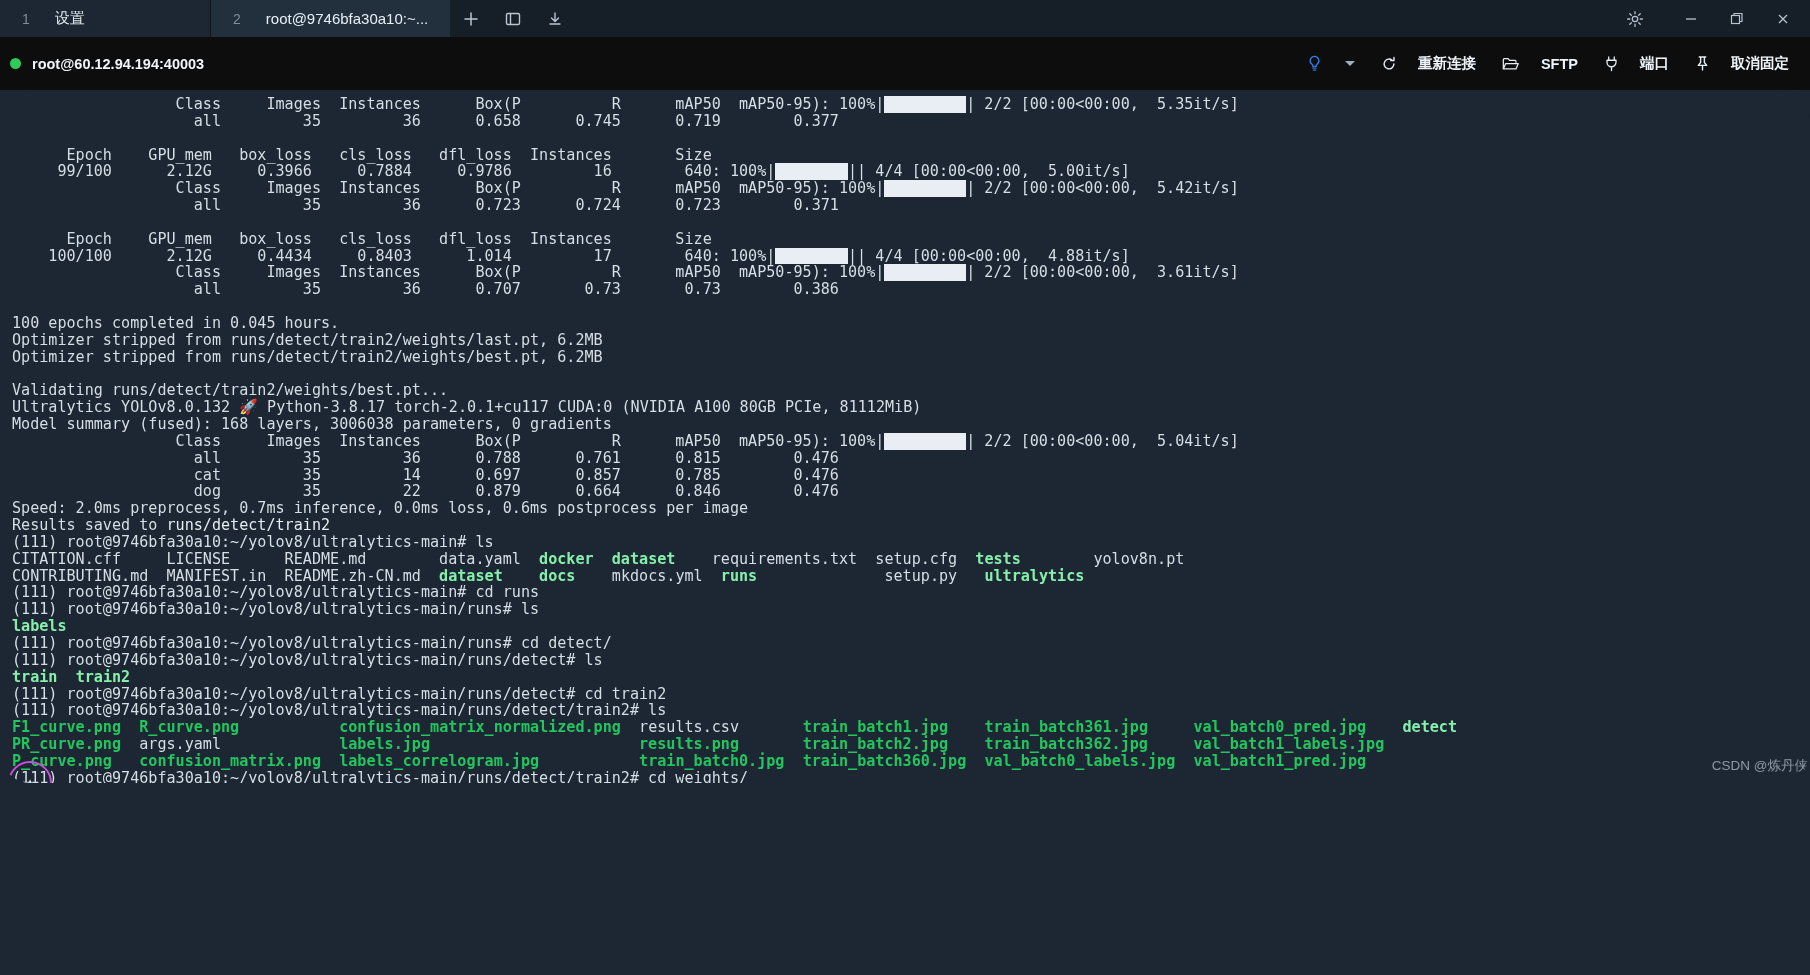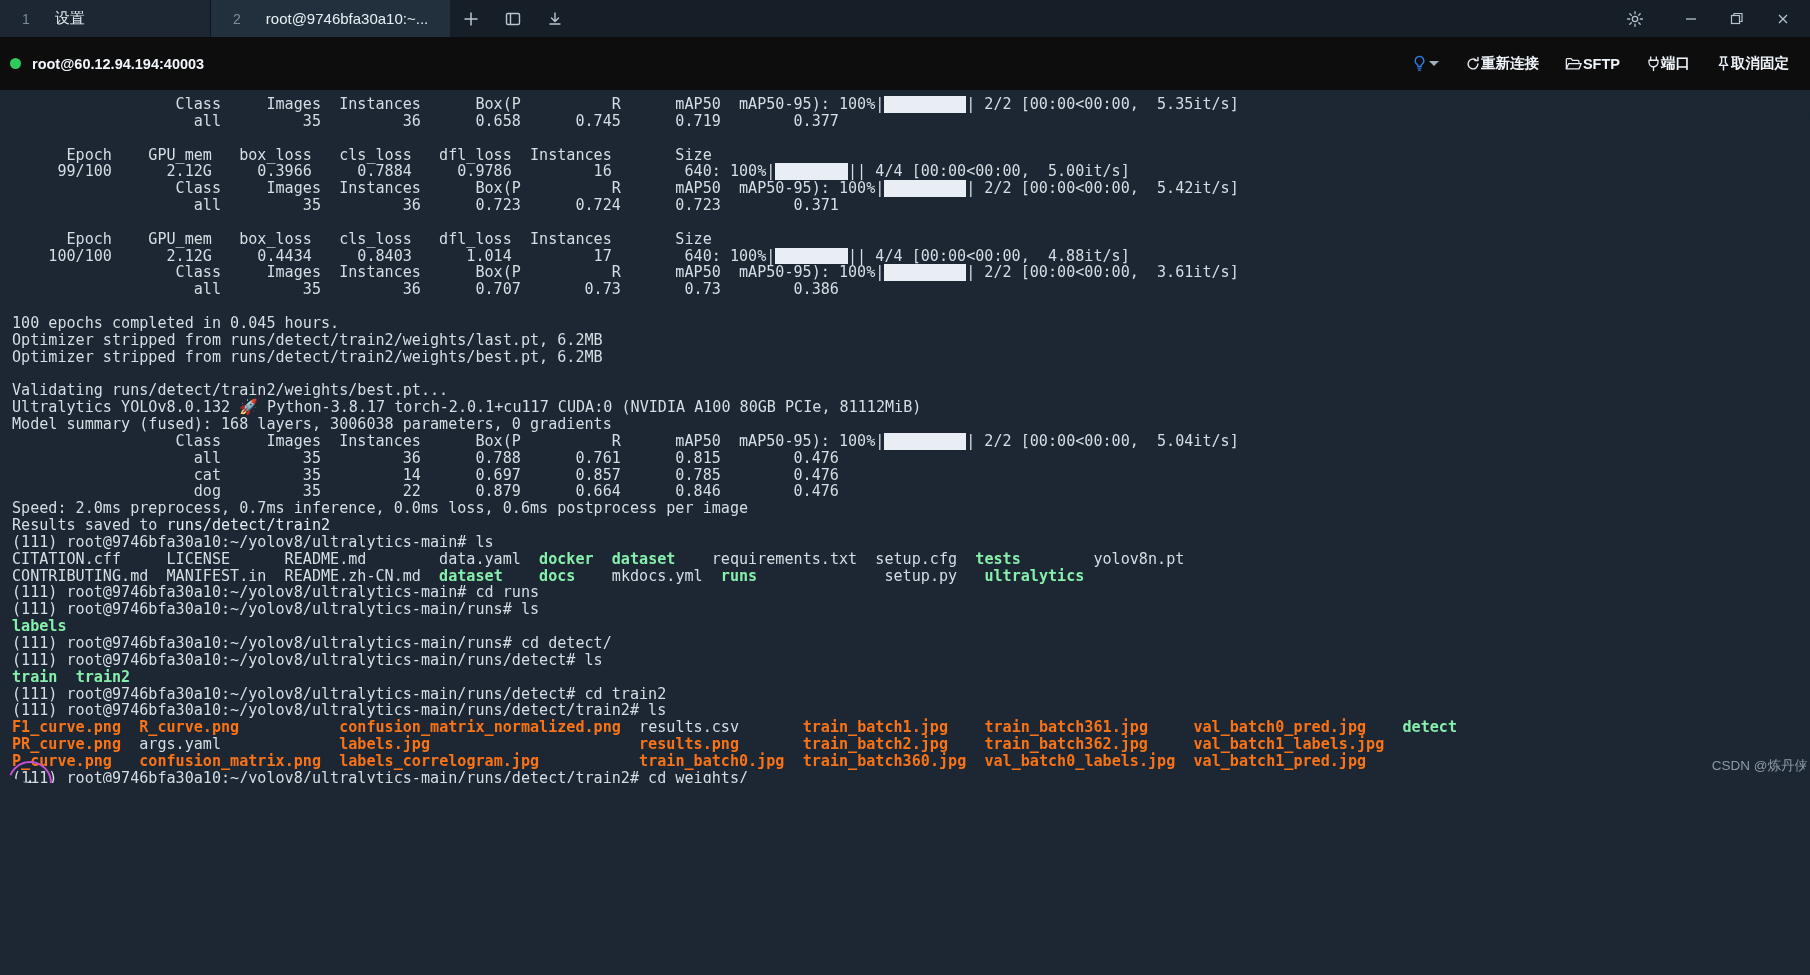--- a/index.html
+++ b/index.html
@@ -60,21 +60,21 @@
     width: 11px; height: 11px; border-radius: 50%;
     background: #2ecb5b; margin-right: 11px; flex: none;
   }
   .host {
     font-family: "Liberation Sans", sans-serif;
     font-size: 14.5px; font-weight: bold; color: #f2f6fa;
     white-space: nowrap;
   }
   .toolbar-right { margin-left: auto; display: flex; align-items: center; }
   .tool-item {
-    display: flex; align-items: center; gap: 0;
+    display: flex; align-items: center; gap: 21px;
     font-family: "Liberation Sans", sans-serif;
     font-size: 14.5px; font-weight: bold; color: #eef4f9;
     padding: 0 13px; height: 36px; cursor: pointer;
     white-space: nowrap;
   }
   .tool-item .ti-icon { display: flex; align-items: center; color: #dfe8f0; }
   .bulb { color: #2f7ae5; }
   .caret {
     width: 0; height: 0; margin-left: 2px;
     border-left: 5px solid transparent; border-right: 5px solid transparent;
@@ -92,21 +92,21 @@
   }
   .term pre {
     font-family: "DejaVu Sans Mono", monospace;
     font-size: 15.1px;
     line-height: 16.85px;
     color: #d6dde4;
     white-space: pre;
     letter-spacing: 0px;
   }
   .b   { color: #86efac; font-weight: bold; }      
-  .mg  { color: #f97316; font-weight: bold; }      
+  .mg  { color: #22c55e; font-weight: bold; }      
   .wt  { color: #e6ecf1; font-weight: normal; }      
   .pbar {
     display: inline-block;
     background: #e8eef3;
     color: transparent;
     vertical-align: baseline;
   }
   .cursor {
     display: inline-block;
     width: 9px; height: 15px;

